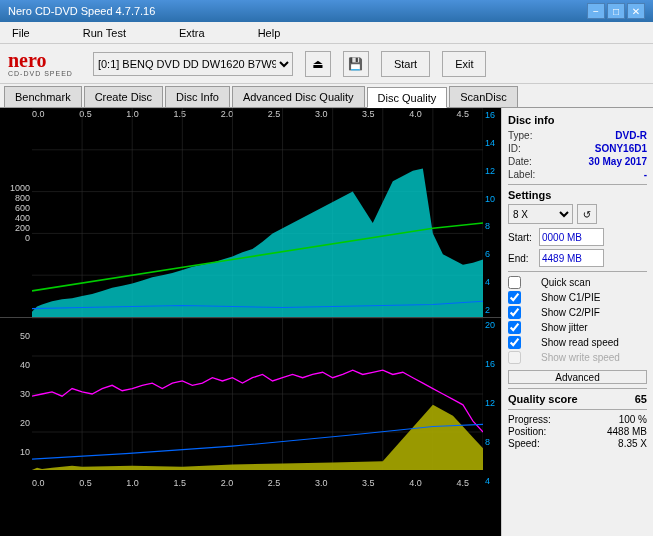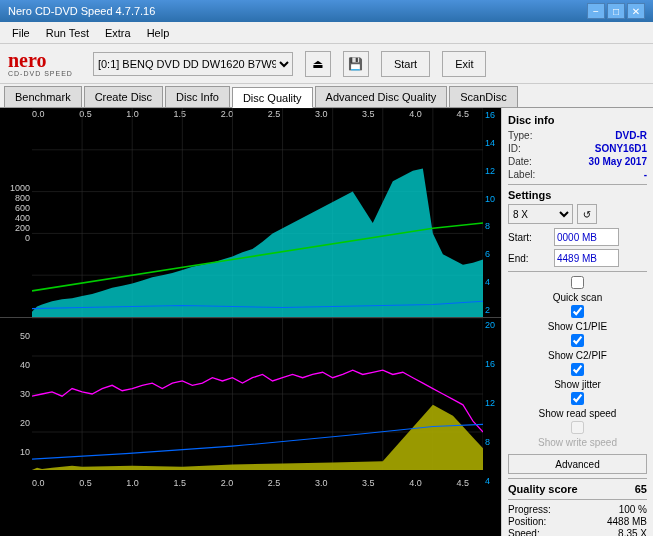--- a/index.html
+++ b/index.html
@@ -5,21 +5,21 @@
     * { box-sizing: border-box; margin: 0; padding: 0; }
     body { font-family: 'Segoe UI', Tahoma, sans-serif; font-size: 11px; background: #f0f0f0; width: 653px; height: 536px; overflow: hidden; }
     
     
     .title-bar { background: linear-gradient(to bottom, #4a90d9, #2c6fad); height: 22px; display: flex; align-items: center; padding: 0 8px; color: white; font-size: 11px; }
     .title-bar-text { flex: 1; }
     .title-bar-buttons { display: flex; gap: 2px; }
     .title-btn { width: 18px; height: 16px; background: #6db3f2; border: 1px solid #4a7fb5; color: white; font-size: 10px; cursor: pointer; display: flex; align-items: center; justify-content: center; }
     
     
-    .menu-bar { background: #f0f0f0; height: 22px; display: flex; align-items: center; padding: 0 4px; border-bottom: 1px solid #ccc; }
+    .menu-bar { background: #f0f0f0; height: 22px; display: flex; align-items: center; padding: 0 4px; border-bottom: 1px solid #ccc; gap: 37px; }
     .menu-item { padding: 2px 8px; font-size: 11px; cursor: pointer; }
     
     
     .toolbar { background: #f0f0f0; height: 40px; display: flex; align-items: center; padding: 0 8px; gap: 12px; border-bottom: 1px solid #ccc; }
     .nero-logo { display: flex; align-items: center; margin-right: 8px; }
     .drive-select { width: 200px; height: 24px; font-size: 11px; border: 1px solid #aaa; }
     .toolbar-btn { height: 26px; padding: 0 12px; font-size: 11px; background: #f0f0f0; border: 1px solid #aaa; cursor: pointer; }
     .toolbar-icon-btn { width: 26px; height: 26px; background: #f0f0f0; border: 1px solid #aaa; cursor: pointer; display: flex; align-items: center; justify-content: center; font-size: 12px; }
     
     
@@ -57,28 +57,28 @@
     .panel-row-value { color: #0000cc; font-weight: bold; }
     
     .divider { border-top: 1px solid #aaa; margin: 4px 0; }
     
     .settings-title { font-weight: bold; font-size: 11px; margin-bottom: 3px; }
     
     .speed-row { display: flex; align-items: center; gap: 4px; margin-bottom: 4px; }
     .speed-select { width: 65px; height: 20px; font-size: 10px; border: 1px solid #aaa; }
     .refresh-btn { width: 20px; height: 20px; background: #f0f0f0; border: 1px solid #aaa; cursor: pointer; font-size: 10px; display: flex; align-items: center; justify-content: center; }
     
-    .mb-row { display: flex; align-items: center; gap: 16px; margin-bottom: 3px; }
+    .mb-row { display: flex; align-items: center; gap: 1px; margin-bottom: 3px; }
     .mb-label { font-size: 10px; width: 30px; }
     .mb-input { width: 65px; height: 18px; font-size: 10px; border: 1px solid #aaa; padding: 0 2px; color: #0000cc; background: white; }
     
-    .checkbox-row { display: flex; align-items: center; gap: 3px; margin-bottom: 2px; font-size: 10px; flex-direction: column; }
+    .checkbox-row { display: flex; align-items: center; gap: 20px; margin-bottom: 2px; font-size: 10px; }
     .checkbox-row input { margin: 0; }
     
-    .advanced-btn { width: 100%; height: 20px; background: #f0f0f0; border: 1px solid #aaa; cursor: pointer; font-size: 10px; margin-top: 4px; }
+    .advanced-btn { width: 100%; height: 14px; background: #f0f0f0; border: 1px solid #aaa; cursor: pointer; font-size: 10px; margin-top: 4px; }
     
     .quality-score-row { display: flex; justify-content: space-between; align-items: flex-end; font-size: 11px; font-weight: bold; margin-top: 4px; }
     .quality-score-value { color: #000; }
     
     .progress-section { margin-top: 4px; }
     .progress-row { display: flex; justify-content: space-between; font-size: 10px; margin-bottom: 1px; }
   </style>
 </head>
 <body>
 
@@ -111,22 +111,22 @@
   <div class="toolbar-icon-btn" title="Eject">⏏</div>
   <div class="toolbar-icon-btn" title="Save">💾</div>
   <button class="toolbar-btn">Start</button>
   <button class="toolbar-btn">Exit</button>
 </div>
 
 <div class="tabs">
   <div class="tab">Benchmark</div>
   <div class="tab">Create Disc</div>
   <div class="tab">Disc Info</div>
+  <div class="tab">Advanced Disc Quality</div>
   <div class="tab active">Disc Quality</div>
-  <div class="tab">Advanced Disc Quality</div>
   <div class="tab">ScanDisc</div>
 </div>
 
 <div class="main">
 
   <div class="charts-area">
 
     <div class="chart-top">
 
       <div class="y-axis-left">

